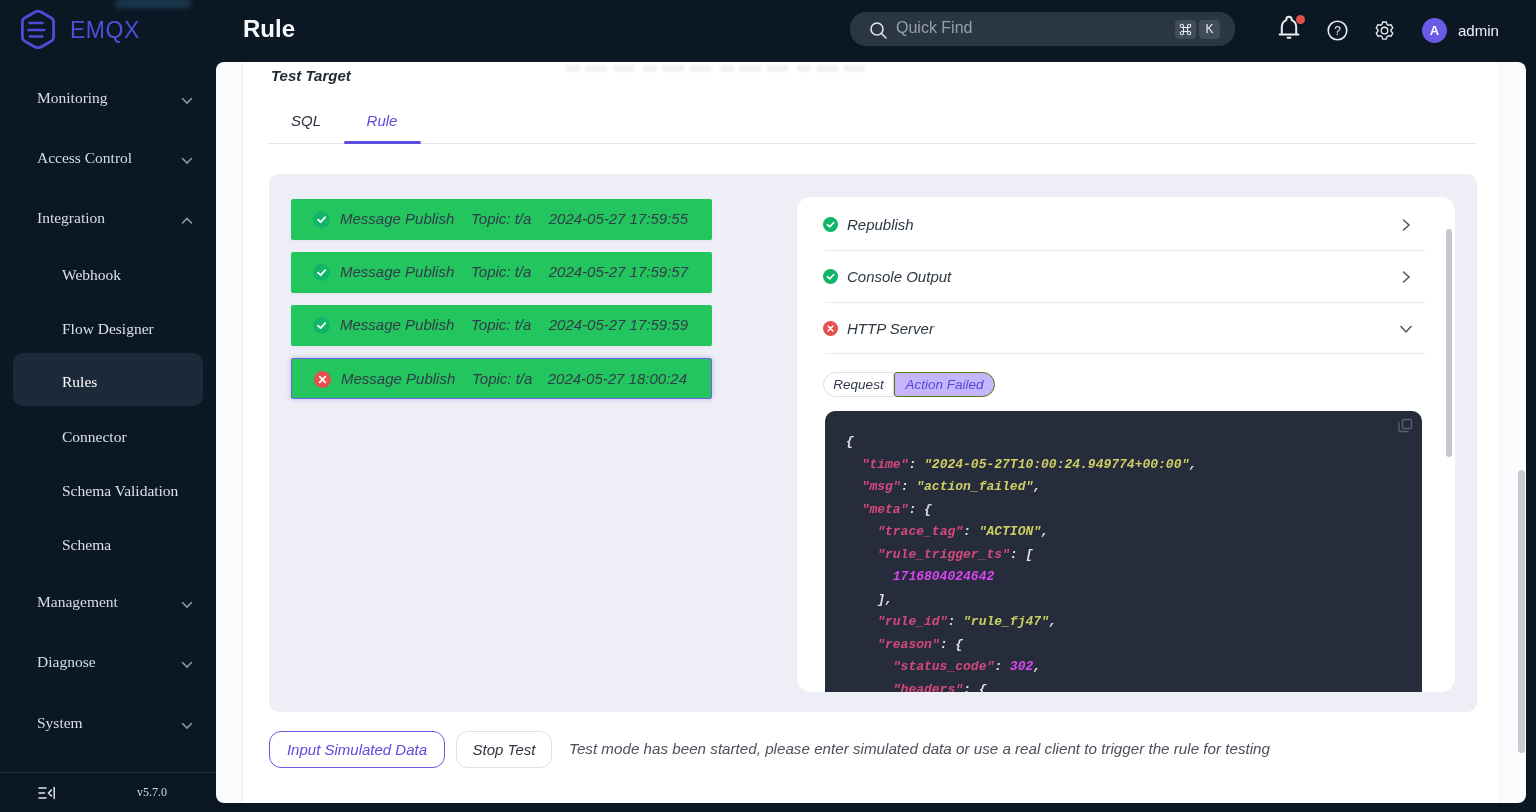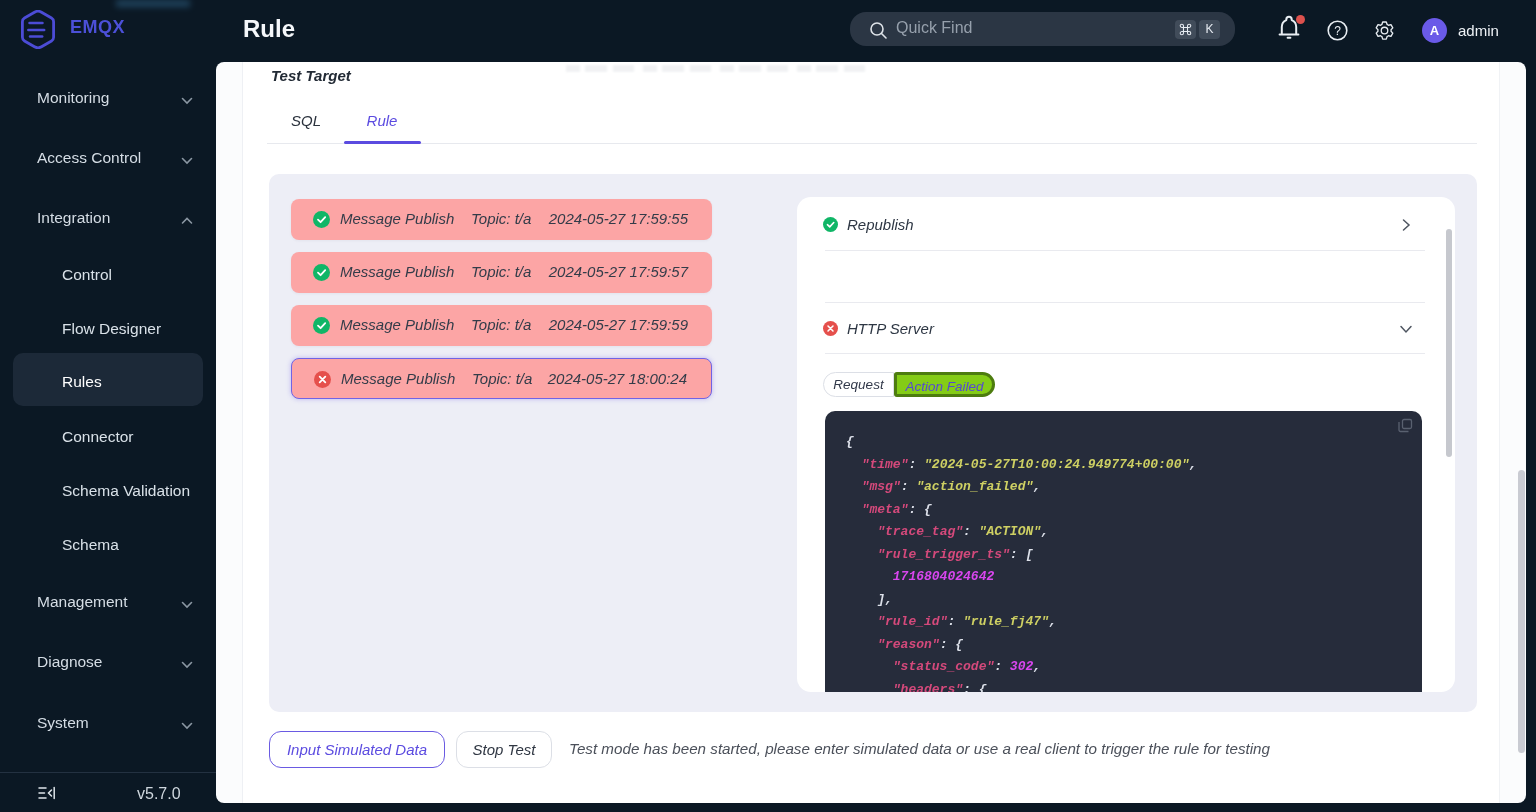--- a/index.html
+++ b/index.html
@@ -2,72 +2,72 @@
 <html><head>
 <meta charset="utf-8">
 <style>
 * { margin:0; padding:0; box-sizing:border-box; }
 html,body { width:1536px; height:812px; overflow:hidden; }
 body { background:#0b1824; font-family:"Liberation Sans", sans-serif; position:relative; }
 
 
 #header { position:absolute; left:0; top:0; width:1536px; height:62px; background:#0b1824; }
 #logo { position:absolute; left:21px; top:10px; }
-#logotext { position:absolute; left:70px; top:17px; font-size:18px; font-weight:bold; color:#4c50d8; letter-spacing:0.5px; }
+#logotext { position:absolute; left:70px; top:17px; font-size:23px; font-weight:normal; color:#4c50d8; letter-spacing:0.5px; }
 #ptitle { position:absolute; left:243px; top:15px; font-size:24px; font-weight:bold; color:#f5f7fa; }
 #search { position:absolute; left:850px; top:12px; width:385px; height:34px; background:#2b3644; border-radius:16px; }
 #search .qf { position:absolute; left:46px; top:7px; font-size:16px; color:#96a0ac; }
 #search svg { position:absolute; left:19px; top:9px; }
 .kbd { position:absolute; top:8px; width:21px; height:19px; background:#414c5a; border-radius:4px; color:#e6ebf1; text-align:center; }
 #kbd1 { left:325px; }
 #kbd2 { left:349px; font-size:12px; line-height:19px; }
 .hicon { position:absolute; top:20px; }
 #avatar { position:absolute; left:1422px; top:18px; width:25px; height:25px; border-radius:50%; background:#6a5ae8; color:#fff; font-size:13px; font-weight:bold; text-align:center; line-height:25px; }
 #admin { position:absolute; left:1458px; top:22px; font-size:15px; color:#eef2f6; }
 #reddot { position:absolute; left:1296px; top:15px; width:9px; height:9px; border-radius:50%; background:#dd514d; }
 
 
-#sidebar { position:absolute; left:0; top:62px; width:252px; height:750px; background:#0b1824; }
+#sidebar { position:absolute; left:0; top:62px; width:252px; height:750px; background:#0b1824;font-family:Liberation Serif, serif; }
 .mi { position:absolute; left:37px; font-size:15.5px; color:#d5dde5; }
 .ms { position:absolute; left:62px; font-size:15.5px; color:#d9e1e8; }
 .chev { position:absolute; left:181px; }
 #ruleshl { position:absolute; left:13px; top:291px; width:190px; height:53px; background:#1c2938; border-radius:10px; }
 #sfoot { position:absolute; left:0; top:710px; width:216px; height:48px; border-top:1px solid #233141; }
-#sfoot .ver { position:absolute; left:137px; top:12px; font-size:16px; color:#cfd7de; }
+#sfoot .ver { position:absolute; left:137px; top:12px; font-size:12px; color:#cfd7de; }
 
 
 #main { position:absolute; left:216px; top:62px; width:1310px; height:741px; background:#fbfcfd; border-radius:8px; overflow:hidden;font-style:italic; }
 #card { position:absolute; left:26px; top:0; width:1258px; height:741px; background:#fff; border-left:1px solid #eef0f4; border-right:1px solid #f0f2f5; }
 #tt { position:absolute; left:28px; top:5px; font-size:15px; font-weight:bold; color:#222a35; }
 #tabbar { position:absolute; left:24px; top:44px; width:1210px; height:38px; border-bottom:1px solid #e7e9ee; }
 .tab { position:absolute; top:0; width:78px; height:37px; text-align:center; font-size:15px; line-height:30px; }
 #tabsql { left:0; color:#2b323d; font-weight:500; }
 #tabrule { left:76px; color:#5b4be0; font-weight:500; }
 #tabline { position:absolute; left:77px; top:35px; width:77px; height:3px; background:#5b4be0; border-radius:2px; }
 
 #panel { position:absolute; left:26px; top:112px; width:1208px; height:538px; background:#edeef6; border-radius:10px; }
 
 
-.mcard { position:absolute; left:22px; width:421px; height:41px; background:#fca5a5; border-radius:8px; box-shadow:0 1px 3px rgba(30,40,80,0.05); }
+.mcard { position:absolute; left:22px; width:421px; height:41px; background:#22c55e; border-radius:2px; box-shadow:0 1px 3px rgba(30,40,80,0.05); }
 .mcard .lab { position:absolute; left:49px; top:11px; font-size:15px; color:#333c49; }
 .mcard .top { position:absolute; left:180px; top:11px; font-size:15px; color:#333c49; }
 .mcard .tim { position:absolute; right:24px; top:11px; font-size:15px; color:#333c49; }
 .mcard svg { position:absolute; left:22px; top:12px; }
 #mc4 { border:1px solid #7163e4; box-shadow:0 0 5px rgba(110,95,230,0.4); }
 
 
 #rcard { position:absolute; left:528px; top:23px; width:658px; height:495px; background:#fff; border-radius:14px; overflow:hidden; }
 .arow { position:absolute; left:0; width:100%; height:52px; }
 .arow .ic { position:absolute; left:26px; top:18px; }
 .arow .lb { position:absolute; left:50px; top:17px; font-size:15px; color:#2e3744; }
 .arow .ch { position:absolute; left:602px; top:19px; }
 .adiv { position:absolute; left:28px; width:600px; height:1px; background:#e9eaef; }
 .radio { position:absolute; top:175px; height:25px; line-height:23px; font-size:13.5px; text-align:center; }
 #rq { left:26px; width:71px; background:#fff; border:1px solid #dcdfe6; border-radius:13px 0 0 13px; color:#32394a; }
-#af { left:97px; width:101px; background:#84cc16; border:3px solid #4d7c0f; border-radius:3px 13px 13px 3px; color:#5549d2; font-weight:500; }
+#af { left:97px; width:101px; background:#c4b5fd; border:1px solid #4d7c0f; border-radius:3px 13px 13px 3px; color:#5549d2; font-weight:500; }
 #codeblk { position:absolute; left:28px; top:214px; width:597px; height:400px; background:#262c3b; border-radius:10px; }
 #code { position:absolute; left:21px; top:20px; font-family:"Liberation Mono", monospace; font-size:13px; font-weight:bold; line-height:22.5px; white-space:pre; color:#dde1ea; }
 #code .k { color:#d4497b; }
 #code .s { color:#ced063; }
 #code .n { color:#d946ef; }
 #copyic { position:absolute; right:9px; top:7px; opacity:0.75; }
 #rsb { position:absolute; left:649px; top:32px; width:6px; height:228px; background:#c6c8ce; border-radius:3px; }
 
 
 .btn { position:absolute; top:669px; height:37px; border-radius:12px; background:#fff; font-size:15px; text-align:center; line-height:35px; }
@@ -128,21 +128,21 @@
       <path d="M1.5 1.5 L6 6 L10.5 1.5" fill="none" stroke="#8b97a3" stroke-width="1.6" stroke-linecap="round"></path>
     </svg>
   <div class="mi" style="top:87px">Access Control</div>
   <svg class="chev" style="top:95px" width="12" height="8" viewBox="0 0 12 8">
       <path d="M1.5 1.5 L6 6 L10.5 1.5" fill="none" stroke="#8b97a3" stroke-width="1.6" stroke-linecap="round"></path>
     </svg>
   <div class="mi" style="top:147px">Integration</div>
   <svg class="chev" style="top:155px" width="12" height="8" viewBox="0 0 12 8">
       <path d="M1.5 6 L6 1.5 L10.5 6" fill="none" stroke="#8b97a3" stroke-width="1.6" stroke-linecap="round"></path>
     </svg>
-  <div class="ms" style="top:204px">Control</div>
+  <div class="ms" style="top:204px">Webhook</div>
   <div class="ms" style="top:258px">Flow Designer</div>
   <div id="ruleshl"></div>
   <div class="ms" style="top:311px; color:#fff">Rules</div>
   <div class="ms" style="top:366px">Connector</div>
   <div class="ms" style="top:420px">Schema Validation</div>
   <div class="ms" style="top:474px">Schema</div>
   <div class="mi" style="top:531px">Management</div>
   <svg class="chev" style="top:539px" width="12" height="8" viewBox="0 0 12 8">
       <path d="M1.5 1.5 L6 6 L10.5 1.5" fill="none" stroke="#8b97a3" stroke-width="1.6" stroke-linecap="round"></path>
     </svg>
@@ -221,20 +221,30 @@
           <svg class="ic" width="15" height="15" viewBox="0 0 17 17">
               <circle cx="8.5" cy="8.5" r="8.5" fill="#10b667"></circle>
               <path d="M5 8.7 L7.6 11.2 L12.2 6.2" fill="none" stroke="#fff" stroke-width="1.8" stroke-linecap="round" stroke-linejoin="round"></path>
             </svg>
           <span class="lb">Republish</span>
           <svg class="ch" width="14" height="14" viewBox="0 0 14 14">
               <path d="M4.5 2 L10 7 L4.5 12" fill="none" stroke="#4f5661" stroke-width="1.5" stroke-linecap="round"></path>
             </svg>
         </div>
         <div class="adiv" style="top:53px"></div>
+        <div class="arow" style="top:54px">
+          <svg class="ic" width="15" height="15" viewBox="0 0 17 17">
+              <circle cx="8.5" cy="8.5" r="8.5" fill="#10b667"></circle>
+              <path d="M5 8.7 L7.6 11.2 L12.2 6.2" fill="none" stroke="#fff" stroke-width="1.8" stroke-linecap="round" stroke-linejoin="round"></path>
+            </svg>
+          <span class="lb">Console Output</span>
+          <svg class="ch" width="14" height="14" viewBox="0 0 14 14">
+              <path d="M4.5 2 L10 7 L4.5 12" fill="none" stroke="#4f5661" stroke-width="1.5" stroke-linecap="round"></path>
+            </svg>
+        </div>
         <div class="adiv" style="top:105px"></div>
         <div class="arow" style="top:106px">
           <svg class="ic" width="15" height="15" viewBox="0 0 17 17">
               <circle cx="8.5" cy="8.5" r="8.5" fill="#e5504c"></circle>
               <path d="M5.7 5.7 L11.3 11.3 M11.3 5.7 L5.7 11.3" stroke="#fff" stroke-width="1.8" stroke-linecap="round"></path>
             </svg>
           <span class="lb">HTTP Server</span>
           <svg class="ch" width="14" height="14" viewBox="0 0 14 14">
               <path d="M2 4.5 L7 10 L12 4.5" fill="none" stroke="#4f5661" stroke-width="1.5" stroke-linecap="round"></path>
             </svg>

